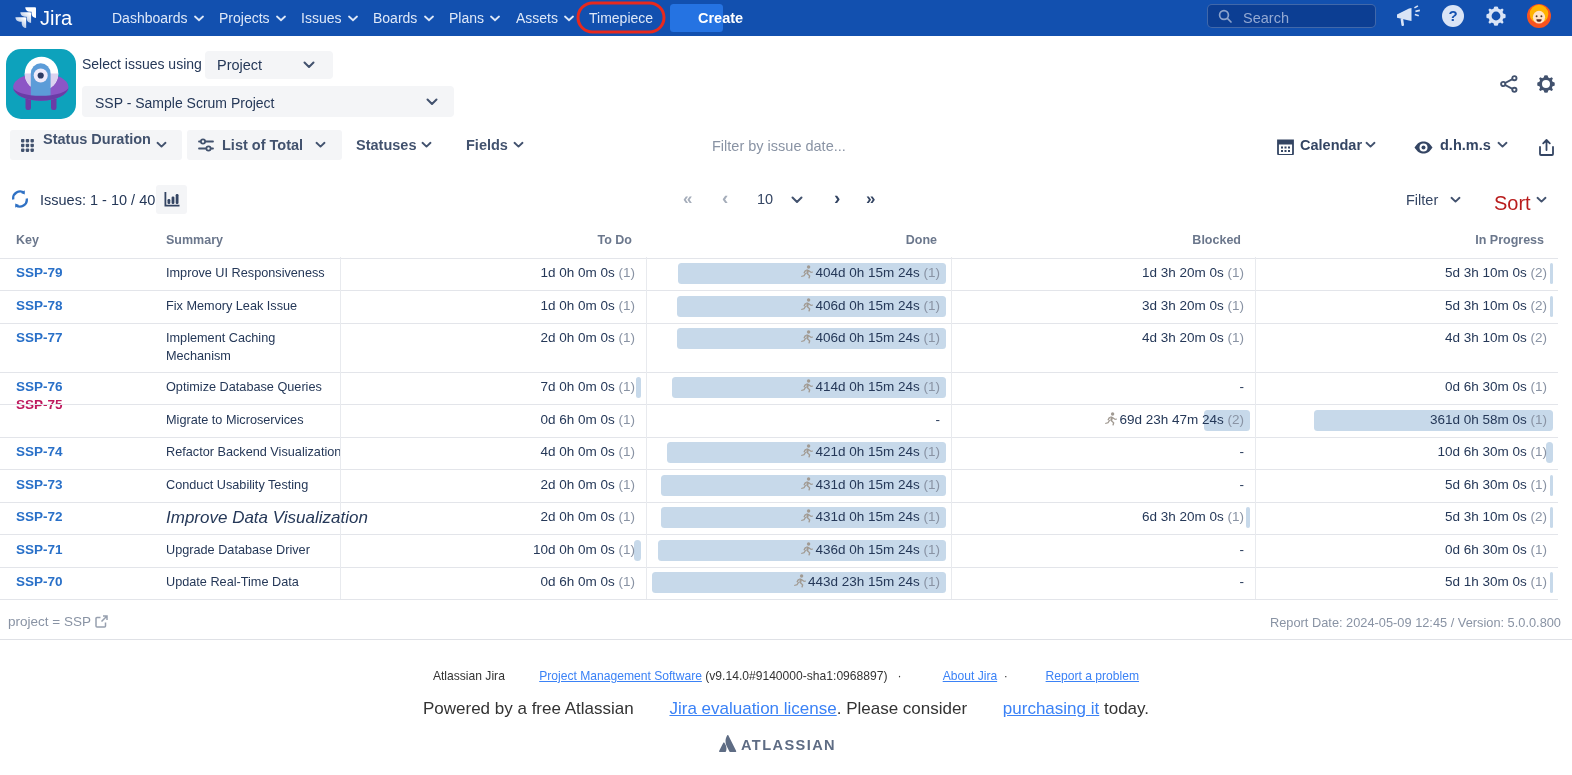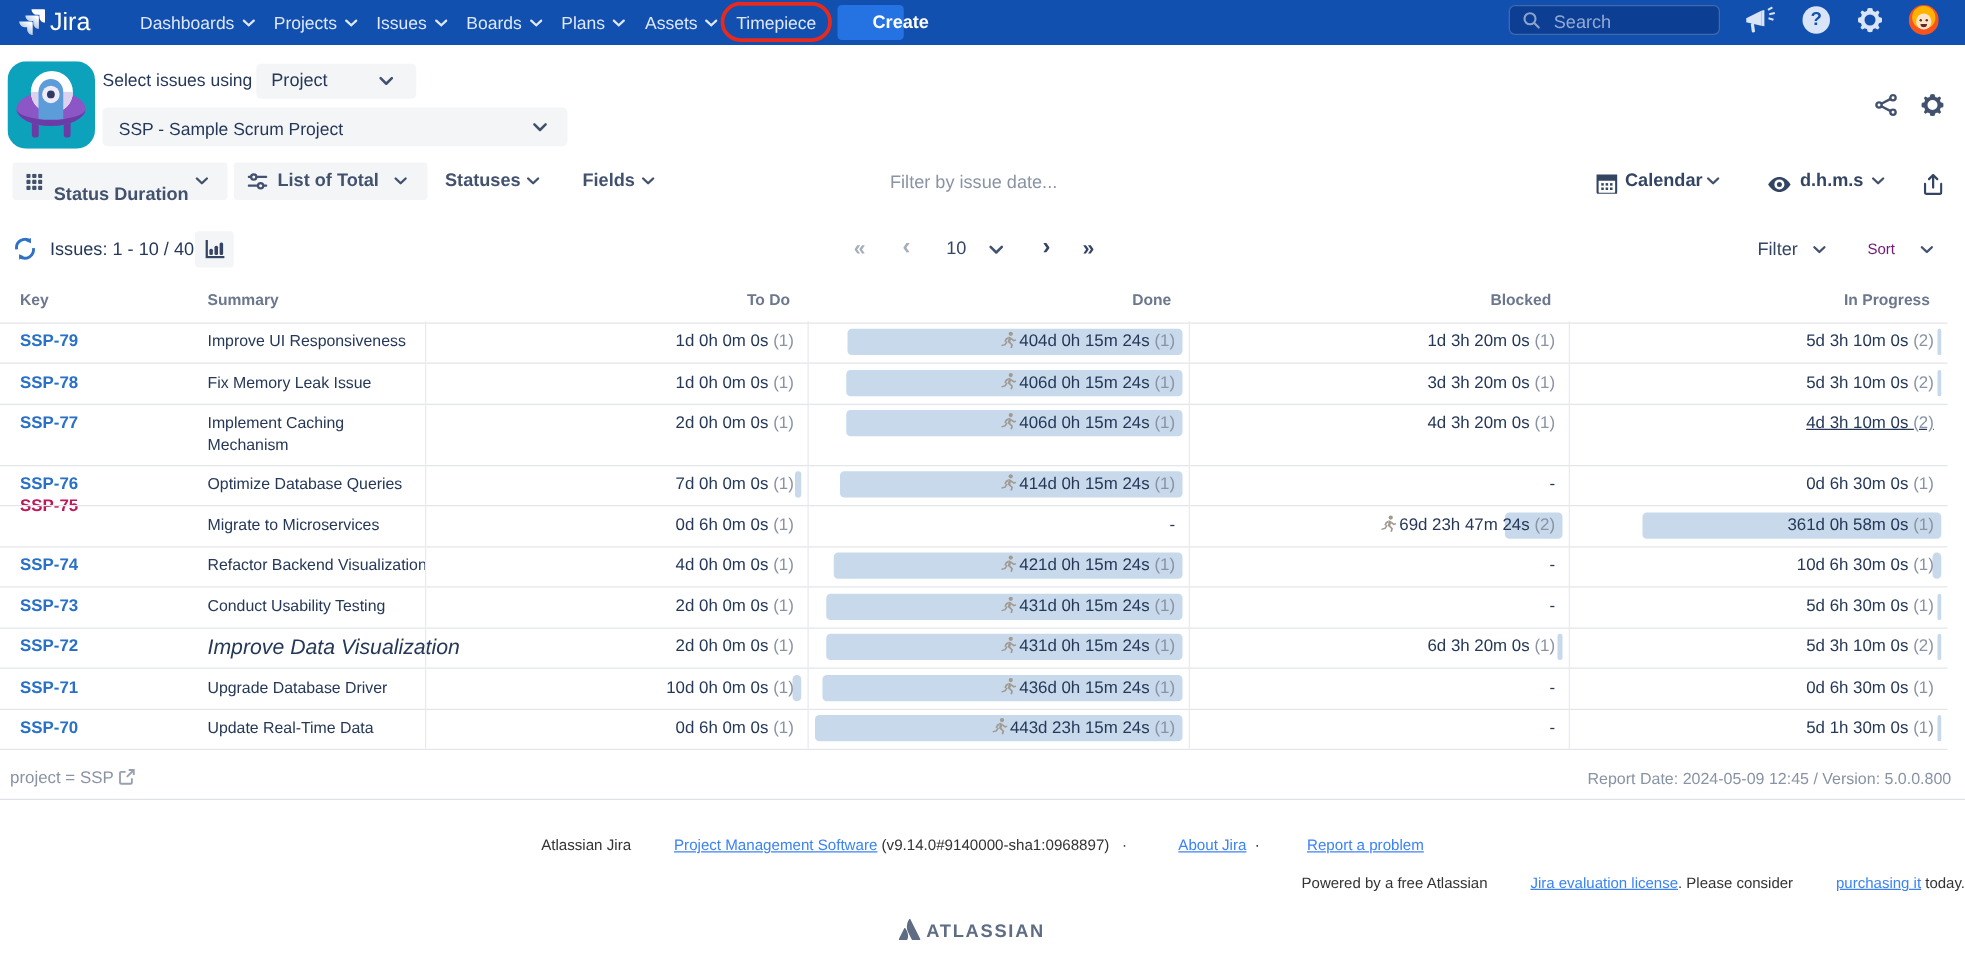--- a/index.html
+++ b/index.html
@@ -156,21 +156,21 @@
         <rect x="9.5" y="0.0" width="3.4" height="3.4" rx="0.8"></rect>
         <rect x="0.0" y="4.75" width="3.4" height="3.4" rx="0.8"></rect>
         <rect x="4.75" y="4.75" width="3.4" height="3.4" rx="0.8"></rect>
         <rect x="9.5" y="4.75" width="3.4" height="3.4" rx="0.8"></rect>
         <rect x="0.0" y="9.5" width="3.4" height="3.4" rx="0.8"></rect>
         <rect x="4.75" y="9.5" width="3.4" height="3.4" rx="0.8"></rect>
         <rect x="9.5" y="9.5" width="3.4" height="3.4" rx="0.8"></rect>
       </g>
     </svg>
   </div>
-<div class="abs" style="left:43px;top:148px;font-size:14.5px;font-weight:bold;color:#42526E;text-align:center;">Status Duration</div>
+<div class="abs" style="left:43px;top:131px;font-size:14.5px;font-weight:bold;color:#42526E;text-align:center;">Status Duration</div>
 <div class="abs" style="left:156px;top:141px;">
     <svg width="11" height="8" viewBox="0 0 11 8">
       <path d="M1.5 1.8 L5.5 5.6 L9.5 1.8" stroke="#42526E" stroke-width="1.9" fill="none" stroke-linecap="round" stroke-linejoin="round"></path>
     </svg>
   </div>
 <div class="abs" style="left:187px;top:130px;width:155px;height:30px;background:#F4F5F7;border-radius:3px;"></div>
 <svg class="abs" style="left:198px;top:138px" width="16" height="14" viewBox="0 0 16 14">
     <g stroke="#42526E" stroke-width="1.8" fill="none" stroke-linecap="round">
       <path d="M1 3.5 H15 M1 10.5 H15"></path>
       <circle cx="5" cy="3.5" r="2.1" fill="#F4F5F7"></circle>
@@ -258,21 +258,21 @@
     <svg width="12" height="8" viewBox="0 0 12 8">
       <path d="M1.5 1.5 L6 6 L10.5 1.5" stroke="#42526E" stroke-width="2" fill="none" stroke-linecap="round" stroke-linejoin="round"></path>
     </svg>
   </div>
 <div class="abs" style="left:1406px;top:192px;font-size:14.5px;color:#344563;">Filter</div>
 <div class="abs" style="left:1450px;top:196px;">
     <svg width="11" height="8" viewBox="0 0 11 8">
       <path d="M1.5 1.8 L5.5 5.6 L9.5 1.8" stroke="#42526E" stroke-width="1.9" fill="none" stroke-linecap="round" stroke-linejoin="round"></path>
     </svg>
   </div>
-<div class="abs" style="left:1494px;top:192px;font-size:12px;color:#701a75;">Sort</div>
+<div class="abs" style="left:1494px;top:192px;font-size:20px;color:#b91c1c;">Sort</div>
 <div class="abs" style="left:1536px;top:196px;">
     <svg width="11" height="8" viewBox="0 0 11 8">
       <path d="M1.5 1.8 L5.5 5.6 L9.5 1.8" stroke="#42526E" stroke-width="1.9" fill="none" stroke-linecap="round" stroke-linejoin="round"></path>
     </svg>
   </div>
 <div class="hdr" style="left:16px;">Key</div>
 <div class="hdr" style="left:166px;">Summary</div>
 <div class="hdr num" style="right:940px;">To Do</div>
 <div class="hdr num" style="right:635px;">Done</div>
 <div class="hdr num" style="right:331px;">Blocked</div>
@@ -316,21 +316,21 @@
 <div class="cell num" style="left:646px;right:632px;top:330.0px;"><svg style="display:inline-block;vertical-align:-2px;margin-right:2px" width="13" height="14" viewBox="0 0 13 14">
 <g fill="#A19A92">
         <circle cx="8.6" cy="2" r="1.7"></circle>
 <path d="M7.2 4.2 L9.2 5.2 L8.2 8.4 L10.4 10.8 L9.6 13.6 L8.3 13.2 L8.9 10.9 L6.2 8.6 Z"></path>
 <path d="M7.2 4.2 L4.6 5.6 L3.4 8 L4.6 8.6 L5.6 6.6 L6.6 6.2 Z"></path>
 <path d="M9.2 5.2 L11.2 6.8 L12.8 6.4 L13 7.4 L11 8.1 L8.7 6.6 Z"></path>
 <path d="M6.2 8.6 L4.4 11.2 L1.4 12 L1 10.9 L3.6 10.2 L5.2 7.8 Z"></path>
       </g>
     </svg>406d 0h 15m 24s&nbsp;<span class="paren">(1)</span></div>
 <div class="cell num" style="left:951px;right:328px;top:330.0px;">4d 3h 20m 0s&nbsp;<span class="paren">(1)</span></div>
-<div class="cell num" style="left:1255px;right:25px;top:330.0px;text-decoration:underline;">4d 3h 10m 0s&nbsp;<span class="paren">(2)</span></div>
+<div class="cell num" style="left:1255px;right:25px;top:330.0px;">4d 3h 10m 0s&nbsp;<span class="paren">(2)</span></div>
 <div class="cell" style="left:16px;top:379.0px;font-weight:bold;color:#2970C8;">SSP-76</div>
 <div class="cell" style="left:166px;top:379.0px;white-space:nowrap;font-size:12.7px;line-height:17.5px;">Optimize Database Queries</div>
 <div class="bar" style="right:931px;top:377.0px;width:4.6px;"></div>
 <div class="cell num" style="left:340px;right:937px;top:379.0px;">7d 0h 0m 0s&nbsp;<span class="paren">(1)</span></div>
 <div class="bar" style="right:626px;top:377.0px;width:274px;"></div>
 <div class="cell num" style="left:646px;right:632px;top:379.0px;"><svg style="display:inline-block;vertical-align:-2px;margin-right:2px" width="13" height="14" viewBox="0 0 13 14">
 <g fill="#A19A92">
         <circle cx="8.6" cy="2" r="1.7"></circle>
 <path d="M7.2 4.2 L9.2 5.2 L8.2 8.4 L10.4 10.8 L9.6 13.6 L8.3 13.2 L8.9 10.9 L6.2 8.6 Z"></path>
 <path d="M7.2 4.2 L4.6 5.6 L3.4 8 L4.6 8.6 L5.6 6.6 L6.6 6.2 Z"></path>
@@ -455,20 +455,20 @@
 <div class="abs" style="left:8px;top:614px;font-size:13.5px;color:#8993A4;">project = SSP</div>
 <svg class="abs" style="left:95px;top:615px" width="13" height="13" viewBox="0 0 13 13">
 <g stroke="#97A0AF" stroke-width="1.5" fill="none">
       <path d="M10.5 7.5 v3.5 a1 1 0 0 1 -1 1 h-7.5 a1 1 0 0 1 -1 -1 v-7.5 a1 1 0 0 1 1 -1 h3.5"></path>
       <path d="M8 1 h4 v4 M12 1 L6.5 6.5"></path>
     </g>
   </svg>
 <div class="abs" style="right:11px;top:614.5px;font-size:12.8px;white-space:nowrap;color:#8993A4;">Report Date: 2024-05-09 12:45 / Version: 5.0.0.800</div>
 <div class="abs" style="left:0;top:639px;width:1572px;height:1px;background:#DFE1E6;"></div>
 <div class="abs" style="left:0;top:669px;width:1572px;text-align:center;font-size:12.1px;color:#333;">Atlassian Jira <a href="#">Project Management Software</a> (v9.14.0#9140000-sha1:0968897)&nbsp;&nbsp;&nbsp;·&nbsp;&nbsp;&nbsp;<a href="#">About Jira</a>&nbsp;&nbsp;·&nbsp;&nbsp;<a href="#">Report a problem</a></div>
-<div class="abs" style="left:0;top:699px;width:1572px;text-align:right;font-size:12px;color:#333;">Powered by a free Atlassian <a href="#">Jira evaluation license</a>. Please consider <a href="#">purchasing it</a> today.</div>
+<div class="abs" style="left:0;top:699px;width:1572px;text-align:center;font-size:17px;color:#333;">Powered by a free Atlassian <a href="#">Jira evaluation license</a>. Please consider <a href="#">purchasing it</a> today.</div>
 <div class="abs" style="left:0;top:735px;width:1572px;text-align:center;">
 <svg style="display:inline-block" width="134" height="17" viewBox="0 0 134 17">
 <g fill="#5E6C84">
 <path d="M5.2 7.6 C4.9 7.3 4.5 7.4 4.3 7.8 L0.1 16.1 C-0.1 16.5 0.2 16.9 0.6 16.9 L6.4 16.9 C6.6 16.9 6.8 16.8 6.9 16.6 C8.1 14.1 7.4 10.3 5.2 7.6 Z"></path>
 <path d="M8.3 0.3 C6 3.9 6.1 7.9 7.6 10.9 L10.4 16.6 C10.5 16.8 10.7 16.9 10.9 16.9 L16.7 16.9 C17.1 16.9 17.4 16.5 17.2 16.1 L9.3 0.3 C9.1 -0.1 8.5 -0.1 8.3 0.3 Z"></path>
 <text x="22" y="14.6" font-family="Liberation Sans, sans-serif" font-size="14.6" font-weight="bold" letter-spacing="1.4" fill="#5E6C84">ATLASSIAN</text>
 </g>
     </svg></div>
 </body></html>

